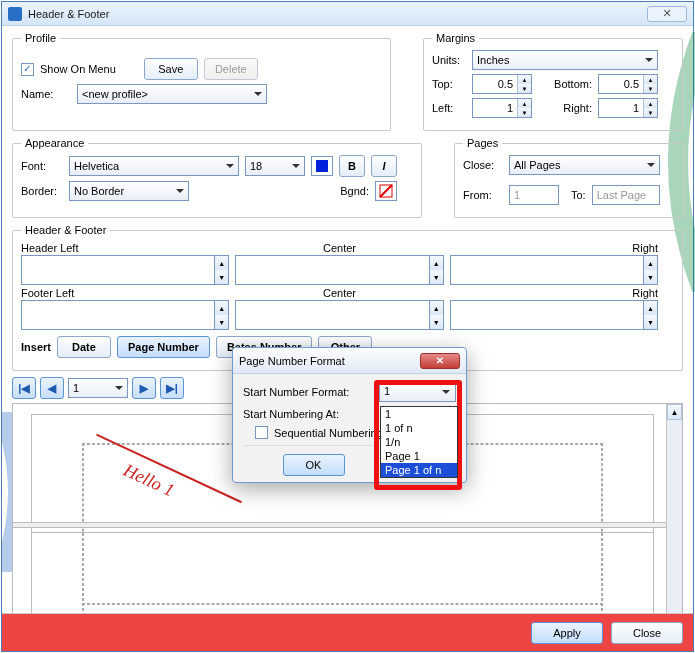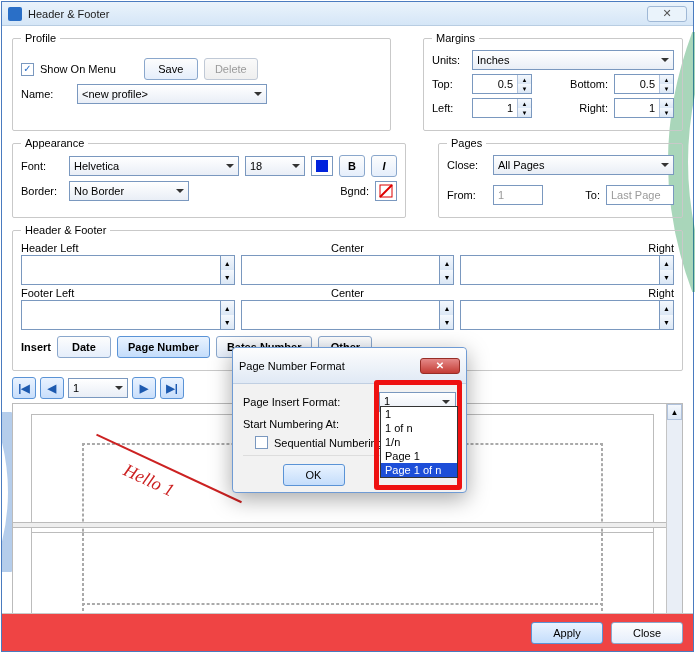--- a/index.html
+++ b/index.html
@@ -3,21 +3,21 @@
 <meta charset="utf-8">
 <style>
   * { box-sizing: border-box; font-family: "Segoe UI", Tahoma, sans-serif; font-size: 11px; }
   body { margin: 0; background: #fff; width: 695px; height: 653px; position: relative; overflow: hidden; }
   .window { border: 1px solid #4a7bbf; width: 693px; height: 651px; margin: 1px; background: #fff; position: relative; }
   .titlebar { height: 24px; background: linear-gradient(#eaf3fb, #d5e6f7); border-bottom: 1px solid #b8cde2; display: flex; align-items: center; padding: 0 6px; }
   .titlebar .ticon { width: 14px; height: 14px; background: #2a6fc7; border-radius: 2px; margin-right: 6px; display: inline-block; }
   .titlebar .ttext { flex: 1; color: #1a1a1a; }
   .titlebar .closegrp { width: 40px; height: 16px; border: 1px solid #9fb8d6; border-radius: 3px; display: flex; align-items: center; justify-content: center; color: #555; background: #eaf3fb; }
   .body { padding: 6px 10px 6px 10px; position: relative; }
-  fieldset { border: 1px solid #c9c9c9; border-radius: 2px; margin: 0 0 6px 0; padding: 6px 8px 8px 8px; position: relative; }
+  fieldset { border: 1px solid #c9c9c9; border-radius: 2px; margin: 0 0 6px 0; padding: 6px 24px 8px 8px; position: relative; }
   legend { padding: 0 4px; color: #000; }
   .row { display: flex; align-items: center; gap: 6px; margin-bottom: 4px; }
   .lbl { color: #000; white-space: nowrap; }
   select, input[type=text] { border: 1px solid #7a98bf; background: #fff; height: 20px; padding: 1px 4px; }
   .combo { display: inline-flex; align-items: center; border: 1px solid #7a98bf; background: linear-gradient(#fff,#e9eef6); height: 20px; padding: 0 14px 0 4px; position: relative; min-width: 60px; }
   .combo::after { content: ""; position: absolute; right: 4px; top: 7px; border: 4px solid transparent; border-top-color: #333; }
   .btn { height: 22px; min-width: 54px; padding: 0 10px; border: 1px solid #8aa7cc; border-radius: 3px; background: linear-gradient(#fdfdfd,#e5eefb); color: #000; display: inline-flex; align-items: center; justify-content: center; cursor: default; }
   .btn.primary { background: linear-gradient(#e9f3ff,#c4ddfb); border-color: #5a93d6; }
   .btn.dis { color: #9a9a9a; border-color: #c0c9d6; background: linear-gradient(#fafafa,#efefef); }
   .btn.toggle { min-width: 26px; padding: 0; font-weight: bold; }
@@ -47,21 +47,21 @@
   .preview .scroll .up,.preview .scroll .dn { height: 16px; background: linear-gradient(#f4f8fd,#dbe7f5); border: 1px solid #b0c2dc; display:flex;align-items:center;justify-content:center;font-size:8px;}
   .preview .scroll .dn{position:absolute;bottom:0;left:0;right:0;}
   .preview .page { position: absolute; left: 18px; right: 28px; top: 10px; height: 300px; background: #fff; border: 1px solid #bcbcbc; }
   .preview .dash { position: absolute; border: 1px dashed #aaa; }
   .preview .hello { position: absolute; left: 90px; top: 55px; transform: rotate(25deg); color: #c22; font: italic 18px Georgia; }
   .preview .hello::before { content:""; position:absolute; left:-40px; top:-10px; width:160px; height:2px; background:#c22; transform: rotate(0deg);}
   .bottombar { border-top: 1px solid #c9c9c9; padding: 8px 10px; display: flex; justify-content: flex-end; gap: 8px; background: #ef4444; height:38px;}
   .bottombar .btn { min-width: 72px; }
   
   .dlg { position: absolute; left: 230px; top: 345px; width: 235px; border: 1px solid #6f9bd4; border-radius: 4px; box-shadow: 0 6px 22px rgba(0,0,0,.35); background: #f2f2f2; z-index: 20; }
-  .dlg .dtb { height: 36px; background: linear-gradient(#fdfdfd,#e0e9f5); border-bottom: 1px solid #c0cfe2; border-radius: 4px 4px 0 0; display:flex;align-items:center;padding:0 6px;}
+  .dlg .dtb { height: 26px; background: linear-gradient(#fdfdfd,#e0e9f5); border-bottom: 1px solid #c0cfe2; border-radius: 4px 4px 0 0; display:flex;align-items:center;padding:0 6px;}
   .dlg .dtb .t { flex:1; }
   .dlg .dtb .x { width: 40px; height: 16px; background: linear-gradient(#e58a89,#c43c35); border: 1px solid #972e27; border-radius: 3px; color:#fff; display:flex;align-items:center;justify-content:center; font-weight:bold;font-size:10px;}
   .dlg .dbody { padding: 8px 10px 6px 10px; }
   .dlg .drow { display:flex; align-items:center; margin-bottom:6px; gap:6px;}
   .dlg .drow .l { width: 130px; }
   .dlg .cb { flex:1; border:1px solid #7a98bf; height:20px; background:linear-gradient(#fff,#e9eef6); position:relative; padding: 2px 16px 0 4px;}
   .dlg .cb::after{content:"";position:absolute;right:5px;top:7px;border:4px solid transparent;border-top-color:#333;}
   .dlg .btnrow { display:flex; justify-content:center; gap:10px; margin-top:6px; border-top:1px solid #ddd; padding-top:8px;}
   .redmark { position: absolute; border: 5px solid #e11; border-radius: 3px; z-index: 30; pointer-events:none;}
   .dropdown { position: absolute; border: 1px solid #333; background: #fff; z-index: 35; width: 78px; }
@@ -319,21 +319,21 @@
     <div class="btn">Close</div>
   </div>
 
   <div class="dlg">
     <div class="dtb">
       <span class="t">Page Number Format</span>
       <div class="x">✕</div>
     </div>
     <div class="dbody">
       <div class="drow">
-        <span class="l">Page Insert Format:</span>
+        <span class="l">Start Number Format:</span>
         <div class="cb"><span>1</span></div>
       </div>
       <div class="drow">
         <span class="l">Start Numbering At:</span>
       </div>
       <div class="drow" style="margin-left:12px">
         <span class="checkbox"></span>
         <span>Sequential Numbering</span>
       </div>
       <div class="btnrow">

